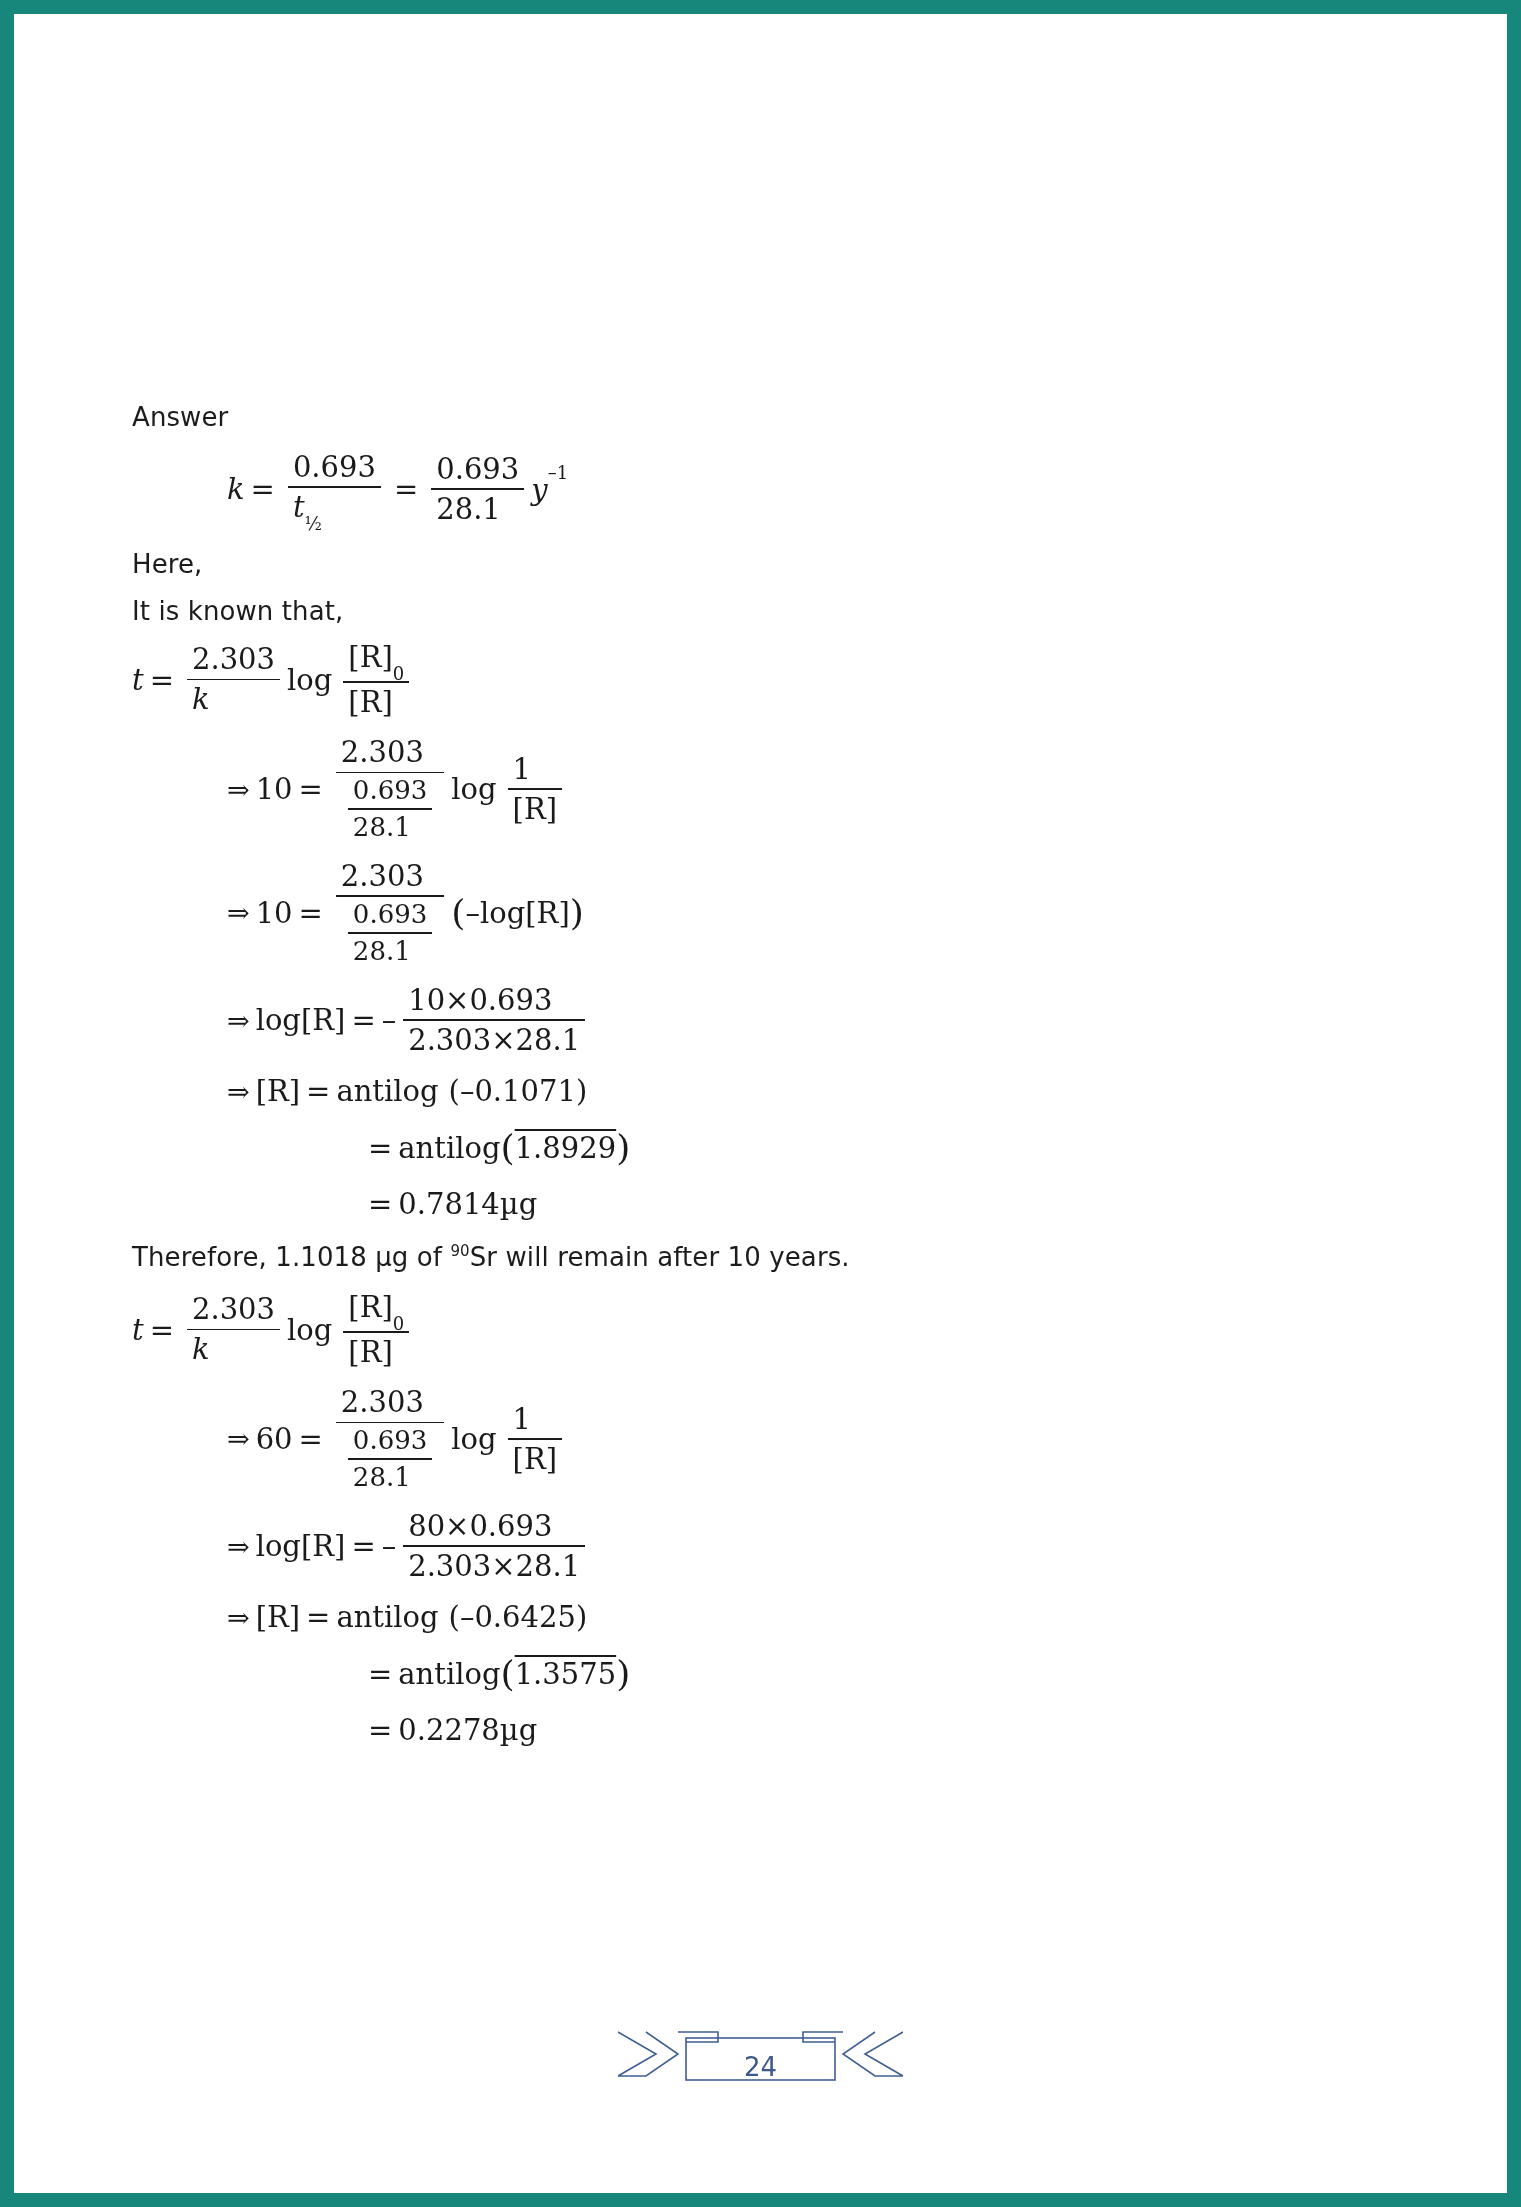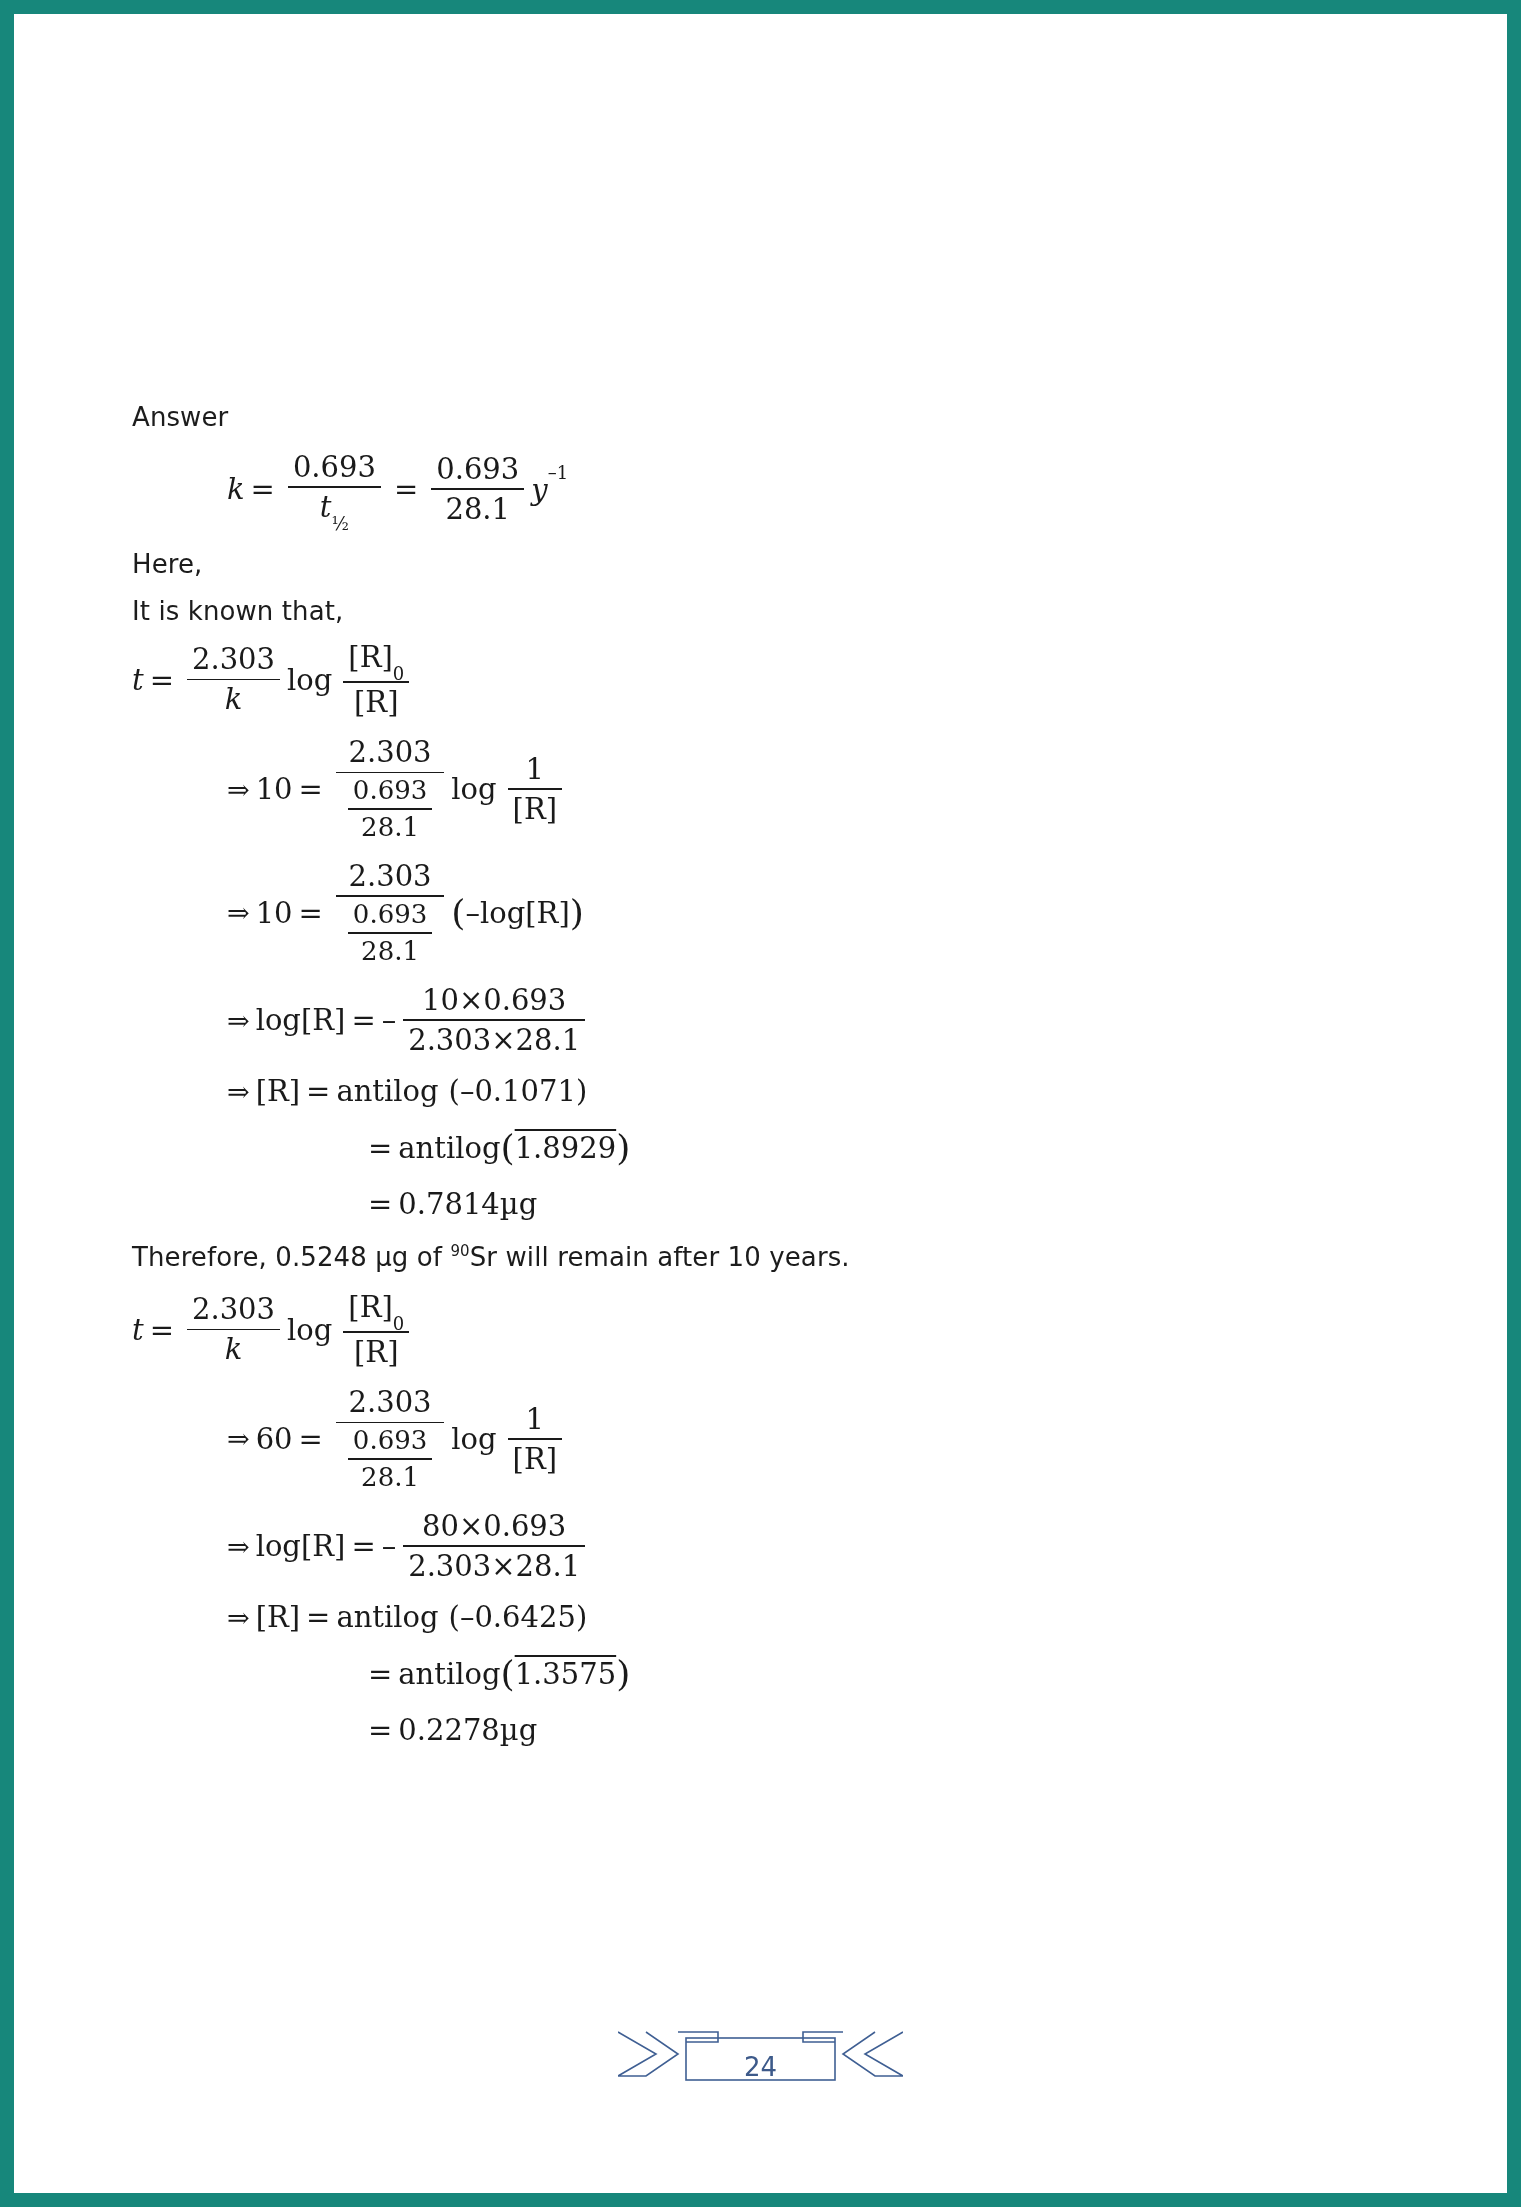--- a/index.html
+++ b/index.html
@@ -53,21 +53,20 @@
     flex-wrap: nowrap;
     white-space: nowrap;
   }
   .math.indent1 { margin-left: 95px; }
   .math.indent3 { margin-left: 230px; }
   .it { font-style: italic; }
   .op { margin: 0 6px; }
   .frac {
     display: inline-flex;
     flex-direction: column;
-    align-items: center;
     vertical-align: middle;
     margin: 0 7px;
     line-height: 1.12;
   }
   .frac > .num { padding: 0 5px; }
   .frac > .den { padding: 0 5px; }
   .frac > .bar {
     width: 100%;
     height: 1.6px;
     background: #1a1a1a;
@@ -248,21 +247,21 @@
         <span class="brk">(</span>
         <span class="ovl">1.8929</span>
         <span class="brk">)</span>
       </div>
 
       <div class="math indent3 eqrow">
         <span class="op">=</span>
         <span>0.7814µg</span>
       </div>
 
-      <p class="para"><span>Therefore, 0.5248 µg of </span><span class="sup">90</span><span>Sr will remain after 10 years.</span></p>
+      <p class="para"><span>Therefore, 1.1018 µg of </span><span class="sup">90</span><span>Sr will remain after 10 years.</span></p>
 
 
       <div class="math eqrow">
         <span class="it">t</span>
         <span class="op">=</span>
         <span class="frac">
           <span class="num">2.303</span>
           <span class="bar"></span>
           <span class="den it">k</span>
         </span>

